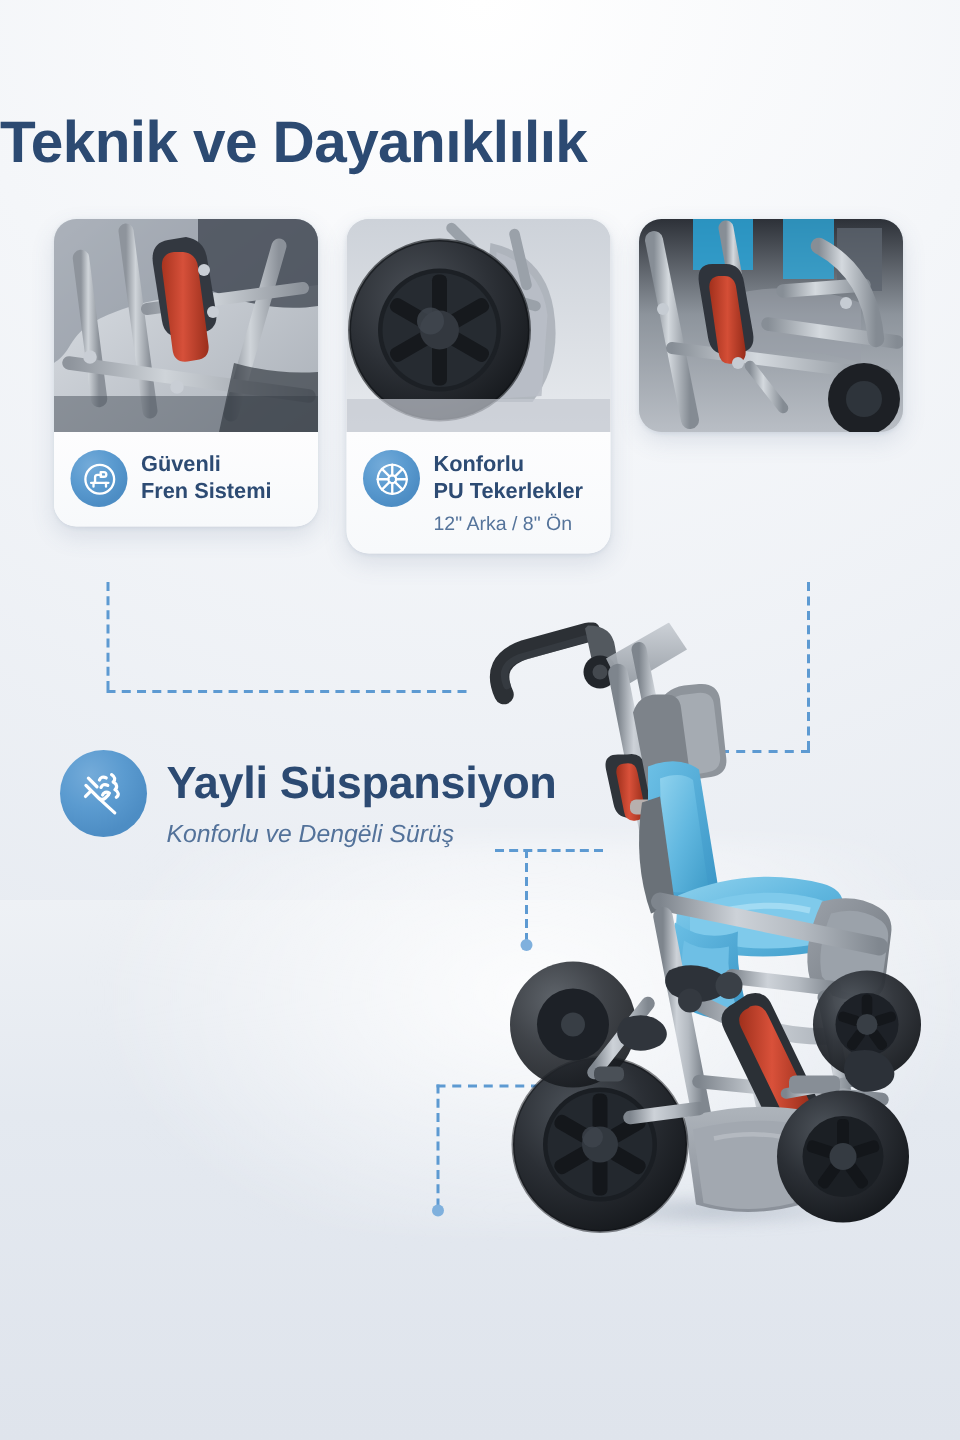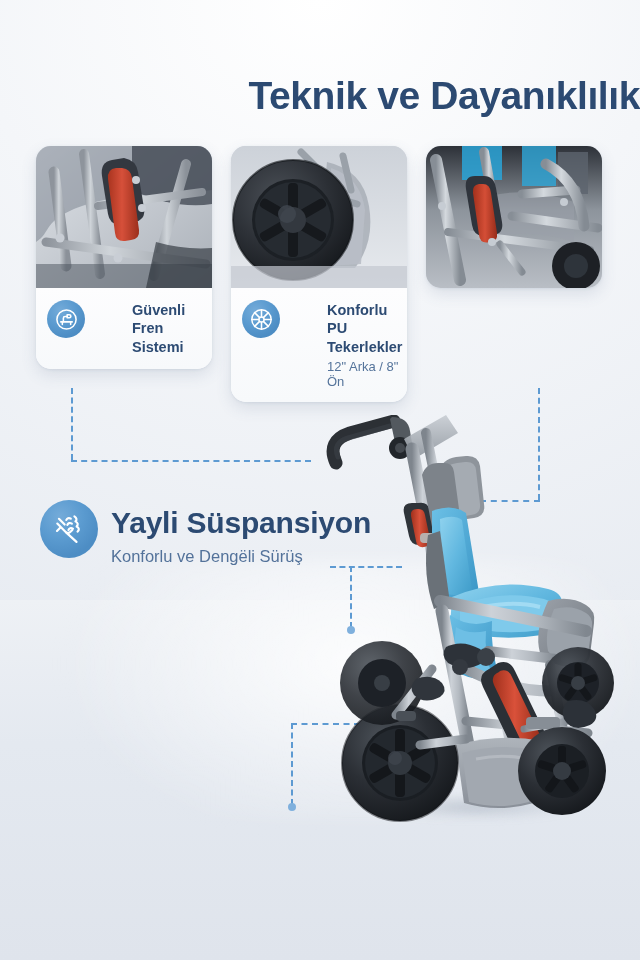--- a/index.html
+++ b/index.html
@@ -31,21 +31,21 @@
   }
   .floor-shadow {
     position:absolute; left:330px; top:790px; width:290px; height:34px;
     background:radial-gradient(50% 50% at 50% 50%, rgba(110,125,145,.32), rgba(110,125,145,0) 72%);
     filter:blur(4px);
   }
 
   
   .title {
     position:absolute; top:74px; left:0; width:100%;
-    text-align:right;
+    text-align:left;
     font-size:39px; font-weight:700; letter-spacing:-.4px;
     color:#2c4a72;
   }
 
   
   .card {
     position:absolute;
     width:176px;
     background:#fbfcfd;
     border-radius:15px;
@@ -60,21 +60,21 @@
     position:relative;
     height:142px;
     overflow:hidden;
     background:#c9ced6;
   }
   .card-body {
     display:flex; align-items:flex-start; gap:9px;
     padding:12px 11px 13px 11px;
     background:linear-gradient(180deg,#fdfdfe,#f7f9fb);
   }
-  .card-text { padding-top:1px;margin-left:38px; }
+  .card-text { padding-top:1px; }
   .card-label {
     font-size:14.5px; font-weight:600; line-height:1.27;
     color:#2d4b73; white-space:pre-line;
   }
   .card-sub {
     margin-top:3px;
     font-size:13px; font-weight:400; color:#55749b;
   }
 
   
@@ -91,21 +91,21 @@
     position:absolute; left:40px; top:500px;
     display:flex; align-items:flex-start; gap:13px;
   }
   .callout .icon-badge { width:58px; height:58px; }
   .callout-text { padding-top:6px; }
   .callout-title {
     font-size:30px; font-weight:700; color:#2c4a72; letter-spacing:-.2px;
   }
   .callout-sub {
     margin-top:7px;
-    font-size:16.5px; font-weight:400; color:#53729a;
+    font-size:16.5px; font-weight:400; color:#53729a;font-style:italic;
   }
 
   
   .dash-v, .dash-h {
     position:absolute;
   }
   .dash-v {
     width:0; border-left:2px dashed #5d9ad2;
   }
   .dash-h {

